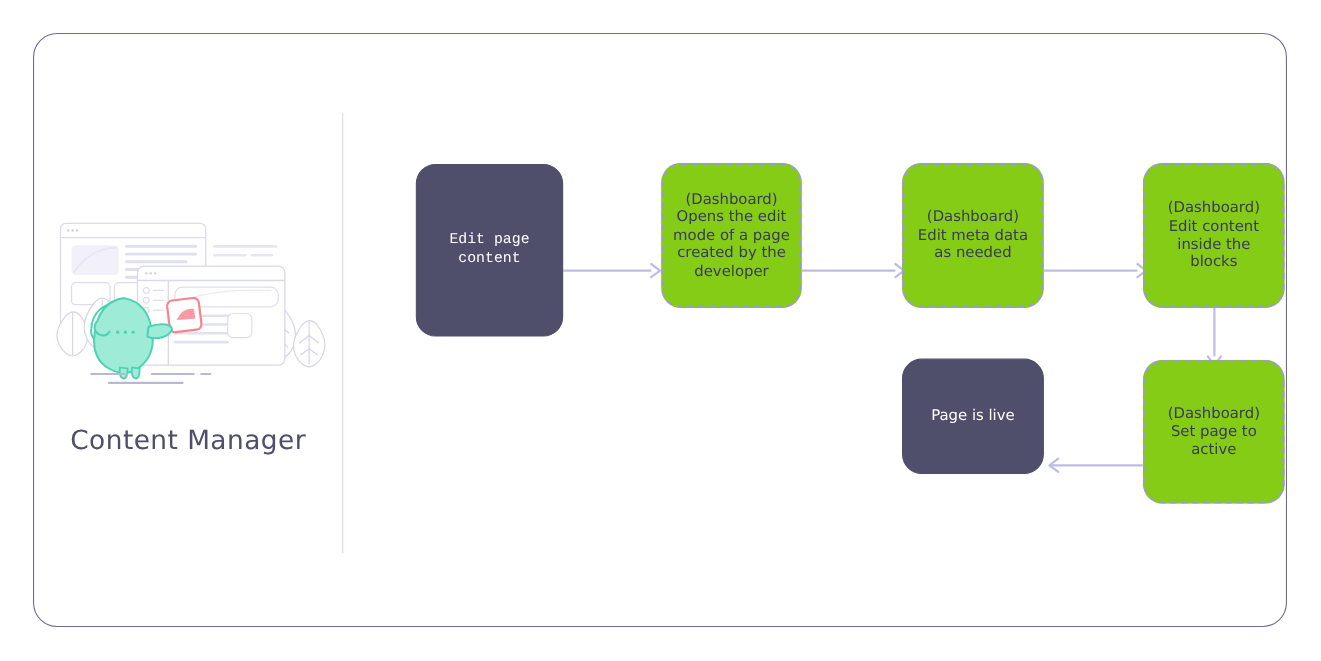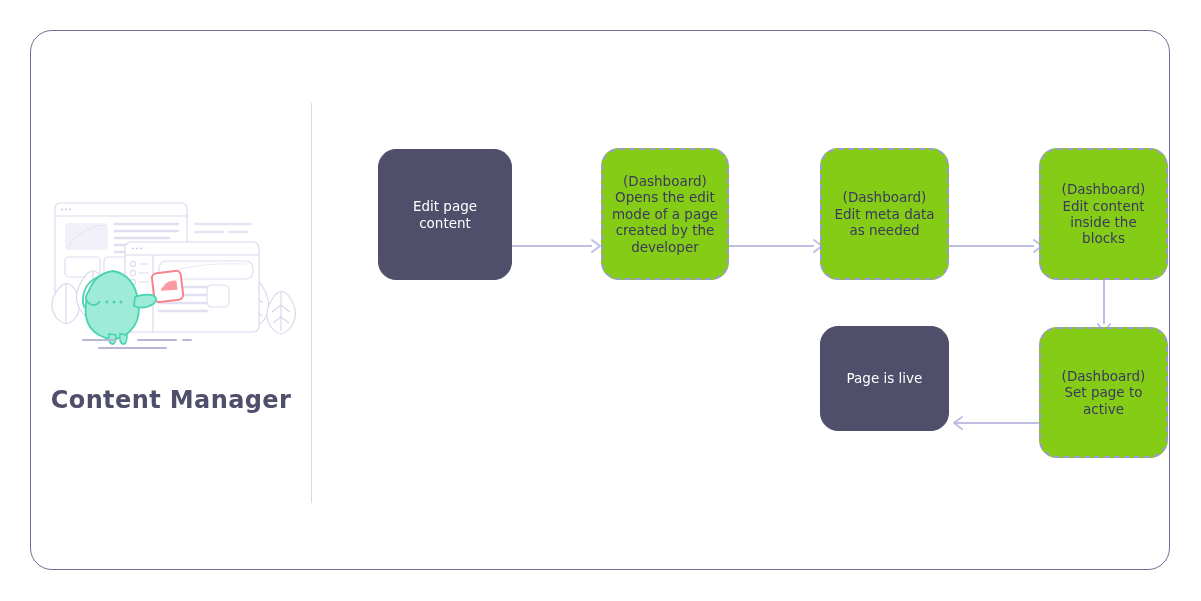--- a/index.html
+++ b/index.html
@@ -42,21 +42,21 @@
     width: 260px;
     height: 170px;
   }
   #persona-title {
     position: absolute;
     left: 0;
     top: 355px;
     width: 280px;
     text-align: center;
     font-size: 24px;
-    font-weight: 700;
+    font-weight: 400;
     letter-spacing: 0.4px;
     color: #4F4E6B;
     font-family: "DejaVu Sans", sans-serif;
   }
 
   
   #divider {
     position: absolute;
     left: 280px;
     top: 72px;
@@ -268,21 +268,21 @@
       </svg>
     </div>
 
     <div class="conn" style="left:635px; top:382px;">
       <svg width="95" height="20" viewBox="0 0 95 20">
         <line x1="93" y1="10" x2="8" y2="10" stroke="#BFBEE2" stroke-width="2"></line>
         <path d="M16 4 L8 10 L16 16" fill="none" stroke="#BFBEE2" stroke-width="2" stroke-linecap="round" stroke-linejoin="round"></path>
       </svg>
     </div>
 
-    <div class="node solid" style="left:67px; top:118px; width:134px; height:131px;">
+    <div class="node solid" style="left:67px; top:118px; width:134px; height:157px;font-family:Liberation Mono, monospace;">
       <span class="label">Edit page
 content</span>
     </div>
 
     <div class="node dashed" style="left:290px; top:117px; width:128px; height:132px;">
       <span class="label">(Dashboard)
 Opens the edit
 mode of a page
 created by the
 developer</span>

